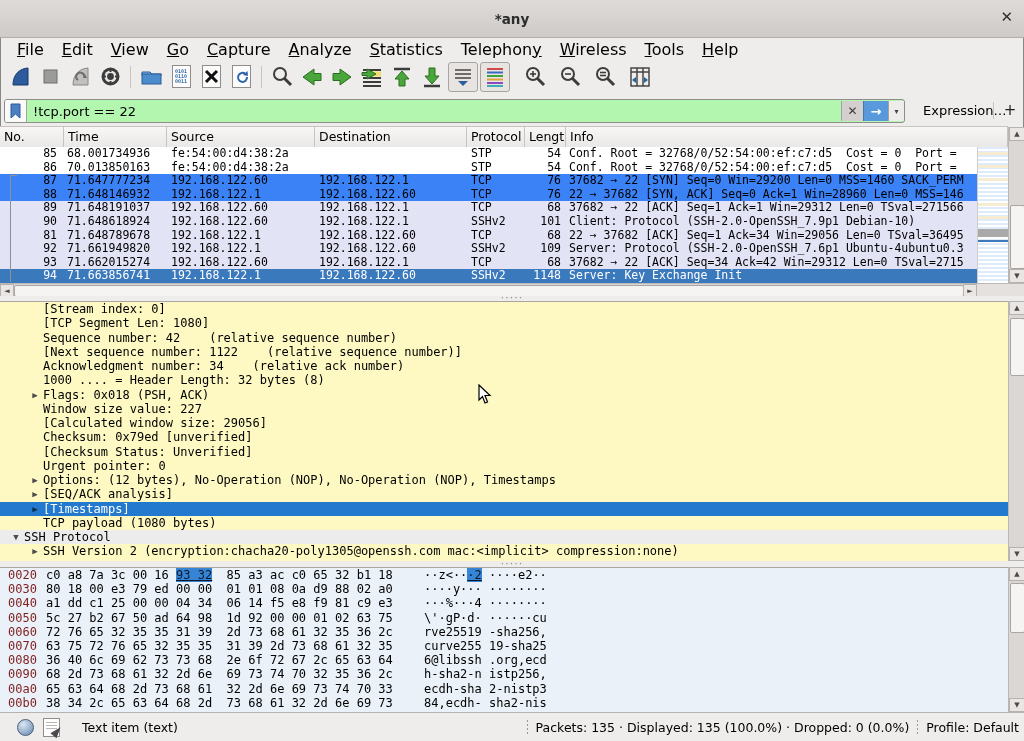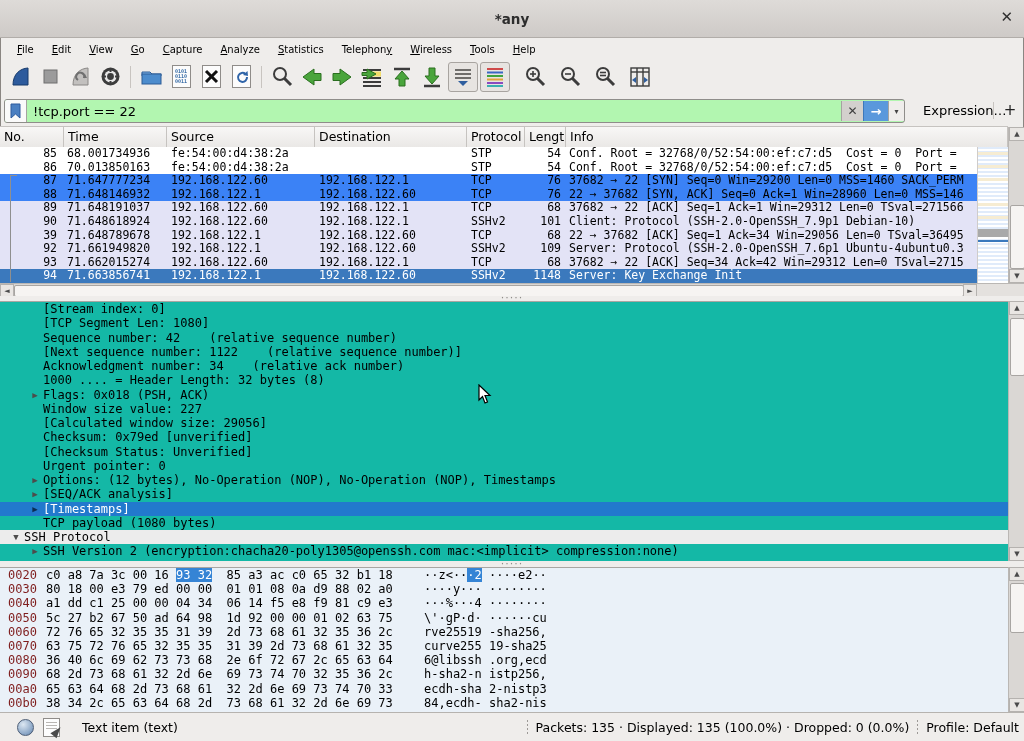--- a/index.html
+++ b/index.html
@@ -9,21 +9,21 @@
 
   
   .titlebar{position:absolute;top:0;left:0;right:0;height:37px;
             background:linear-gradient(#dedbd8,#cecac7);border-bottom:1px solid #b1ada9;
             display:flex;align-items:center;justify-content:center;}
   .title{font-size:13.5px;font-weight:bold;color:#2d2d2d;}
   .close-x{position:absolute;right:11px;top:8px;font-size:15px;font-weight:bold;color:#2f2f2f;}
 
   
   .menubar{position:absolute;top:38px;left:0;right:0;height:22px;display:flex;align-items:center;padding-left:8px;}
-  .menu-item{font-size:10px;padding:2px 9px;white-space:nowrap;}
+  .menu-item{font-size:16px;padding:2px 9px;white-space:nowrap;}
   .menu-item u{text-decoration:underline;}
 
   
   .toolbar{position:absolute;top:60px;left:0;right:0;height:33px;display:flex;align-items:center;padding-left:5px;}
   .tbtn{width:28px;height:28px;display:flex;align-items:center;justify-content:center;margin:0 1px;position:relative;}
   .tbtn.boxed{border:1px solid #a8a4a0;border-radius:3px;background:#e7e4e1;}
   .tsep{width:1px;height:22px;background:#c8c4c0;margin:0 5px;}
   .docicon{width:17px;height:21px;background:#fcfcfc;border:1px solid #8f8c89;position:relative;
            display:flex;align-items:center;justify-content:center;font-size:12px;font-weight:bold;}
   .binlines{font-size:5px;line-height:5px;color:#3a6ea8;font-family:"DejaVu Sans Mono",monospace;}
@@ -85,36 +85,36 @@
   .hsb-arrow{position:absolute;top:0;width:14px;height:13px;display:flex;align-items:center;justify-content:center;
              font-size:7px;color:#4a4a4a;background:#e9e6e3;border:1px solid #b5b2af;box-sizing:border-box;}
   .hsb-thumb{position:absolute;left:14px;top:1px;height:10px;width:948px;background:#f6f4f2;border:1px solid #a8a5a2;border-radius:2px;}
   .corner{position:absolute;left:977px;top:283px;width:47px;height:13px;background:#e4e1de;border-top:1px solid #bab7b4;}
 
   
   .splitter{position:absolute;left:0;right:0;height:5px;background:#efedeb;display:flex;align-items:center;justify-content:center;}
   .splitter span{color:#8f8c89;font-size:11px;letter-spacing:1px;line-height:3px;margin-top:-2px;}
 
   
-  .details{position:absolute;top:301px;left:0;width:1008px;height:260px;background:#14b8a6;overflow:hidden;
+  .details{position:absolute;top:301px;left:0;width:1008px;height:260px;background:#fef9c3;overflow:hidden;
            border-top:1px solid #a9a6a2;font-family:"DejaVu Sans Mono","Liberation Mono",monospace;font-size:12px;}
   .drow{height:14.25px;line-height:14.25px;white-space:pre;display:flex;align-items:center;}
   .drow .arr{display:inline-block;width:16px;text-align:center;font-size:9px;color:#4c4c4c;flex-shrink:0;}
   .drow.sel{background:#2279cd;color:#fff;}
   .drow.sel .arr{color:#0c2d52;}
   .drow.grayband{background:#ececec;}
 
   
   .hexpane{position:absolute;top:567px;left:0;width:1008px;height:145px;background:#eaf1f8;overflow:hidden;
            border-top:1px solid #a9a6a2;font-family:"DejaVu Sans Mono","Liberation Mono",monospace;font-size:12px;}
   .hxrow{position:relative;height:14.2px;line-height:14.2px;white-space:pre;}
   .hx-off{position:absolute;left:8px;color:#7f1d1d;}
   .hx-hex{position:absolute;left:46px;}
   .hx-ascii{position:absolute;left:424px;}
-  .hx-sel{background:#3584d5;color:#ffffff;}
+  .hx-sel{background:#3584d5;color:#0f172a;text-decoration:underline;}
 
   
   .statusbar{position:absolute;left:0;right:0;top:712px;height:29px;background:#efedeb;border-top:1px solid #b6b3af;
              display:flex;align-items:center;font-size:12.5px;}
   .expert-circle{width:15px;height:15px;border-radius:50%;margin-left:17px;
                  background:radial-gradient(circle at 35% 30%,#dce7f2,#87a3c4 70%,#5f7da1);border:1px solid #4c5d76;}
   .comment-icon{width:15px;height:17px;background:#fdfdfd;border:1px solid #8f8c89;margin-left:9px;position:relative;}
   .comment-icon i{position:absolute;left:2px;right:2px;height:1px;background:#b9b6b3;}
   .comment-icon .pencil{position:absolute;right:-2px;bottom:-1px;width:0;height:0;
         border-left:4px solid transparent;border-right:4px solid transparent;border-bottom:11px solid #4a4a4a;
@@ -344,21 +344,21 @@
       <div class="hcell w-len">Length</div>
       <div class="hcell w-info">Info</div>
     </div>
   <div class="plist-rows" id="plist-rows">
       <div class="prow c-white"><span class="pcell pc-no">85</span><span class="pcell pc-time">68.001734936</span><span class="pcell pc-src">fe:54:00:d4:38:2a</span><span class="pcell pc-dst"></span><span class="pcell pc-proto">STP</span><span class="pcell pc-len">54</span><span class="pcell pc-info">Conf. Root = 32768/0/52:54:00:ef:c7:d5  Cost = 0  Port = </span></div>
       <div class="prow c-white"><span class="pcell pc-no">86</span><span class="pcell pc-time">70.013850163</span><span class="pcell pc-src">fe:54:00:d4:38:2a</span><span class="pcell pc-dst"></span><span class="pcell pc-proto">STP</span><span class="pcell pc-len">54</span><span class="pcell pc-info">Conf. Root = 32768/0/52:54:00:ef:c7:d5  Cost = 0  Port = </span></div>
       <div class="prow c-gray"><span class="pcell pc-no">87</span><span class="pcell pc-time">71.647777234</span><span class="pcell pc-src">192.168.122.60</span><span class="pcell pc-dst">192.168.122.1</span><span class="pcell pc-proto">TCP</span><span class="pcell pc-len">76</span><span class="pcell pc-info">37682 → 22 [SYN] Seq=0 Win=29200 Len=0 MSS=1460 SACK_PERM</span></div>
       <div class="prow c-gray"><span class="pcell pc-no">88</span><span class="pcell pc-time">71.648146932</span><span class="pcell pc-src">192.168.122.1</span><span class="pcell pc-dst">192.168.122.60</span><span class="pcell pc-proto">TCP</span><span class="pcell pc-len">76</span><span class="pcell pc-info">22 → 37682 [SYN, ACK] Seq=0 Ack=1 Win=28960 Len=0 MSS=146</span></div>
       <div class="prow c-lav"><span class="pcell pc-no">89</span><span class="pcell pc-time">71.648191037</span><span class="pcell pc-src">192.168.122.60</span><span class="pcell pc-dst">192.168.122.1</span><span class="pcell pc-proto">TCP</span><span class="pcell pc-len">68</span><span class="pcell pc-info">37682 → 22 [ACK] Seq=1 Ack=1 Win=29312 Len=0 TSval=271566</span></div>
       <div class="prow c-lav"><span class="pcell pc-no">90</span><span class="pcell pc-time">71.648618924</span><span class="pcell pc-src">192.168.122.60</span><span class="pcell pc-dst">192.168.122.1</span><span class="pcell pc-proto">SSHv2</span><span class="pcell pc-len">101</span><span class="pcell pc-info">Client: Protocol (SSH-2.0-OpenSSH_7.9p1 Debian-10)</span></div>
-      <div class="prow c-lav"><span class="pcell pc-no">39</span><span class="pcell pc-time">71.648789678</span><span class="pcell pc-src">192.168.122.1</span><span class="pcell pc-dst">192.168.122.60</span><span class="pcell pc-proto">TCP</span><span class="pcell pc-len">68</span><span class="pcell pc-info">22 → 37682 [ACK] Seq=1 Ack=34 Win=29056 Len=0 TSval=36495</span></div>
+      <div class="prow c-lav"><span class="pcell pc-no">81</span><span class="pcell pc-time">71.648789678</span><span class="pcell pc-src">192.168.122.1</span><span class="pcell pc-dst">192.168.122.60</span><span class="pcell pc-proto">TCP</span><span class="pcell pc-len">68</span><span class="pcell pc-info">22 → 37682 [ACK] Seq=1 Ack=34 Win=29056 Len=0 TSval=36495</span></div>
       <div class="prow c-lav"><span class="pcell pc-no">92</span><span class="pcell pc-time">71.661949820</span><span class="pcell pc-src">192.168.122.1</span><span class="pcell pc-dst">192.168.122.60</span><span class="pcell pc-proto">SSHv2</span><span class="pcell pc-len">109</span><span class="pcell pc-info">Server: Protocol (SSH-2.0-OpenSSH_7.6p1 Ubuntu-4ubuntu0.3</span></div>
       <div class="prow c-lav"><span class="pcell pc-no">93</span><span class="pcell pc-time">71.662015274</span><span class="pcell pc-src">192.168.122.60</span><span class="pcell pc-dst">192.168.122.1</span><span class="pcell pc-proto">TCP</span><span class="pcell pc-len">68</span><span class="pcell pc-info">37682 → 22 [ACK] Seq=34 Ack=42 Win=29312 Len=0 TSval=2715</span></div>
       <div class="prow c-sel"><span class="pcell pc-no">94</span><span class="pcell pc-time">71.663856741</span><span class="pcell pc-src">192.168.122.1</span><span class="pcell pc-dst">192.168.122.60</span><span class="pcell pc-proto">SSHv2</span><span class="pcell pc-len">1148</span><span class="pcell pc-info">Server: Key Exchange Init</span></div>
     </div>
   <div class="stream-bracket"></div>
 
   <div class="minimap">
     <div class="mm-cream" style="top:5px"></div>
       <div class="mm-cream" style="top:18px"></div>
     <div class="mm-cream" style="top:31px"></div>

